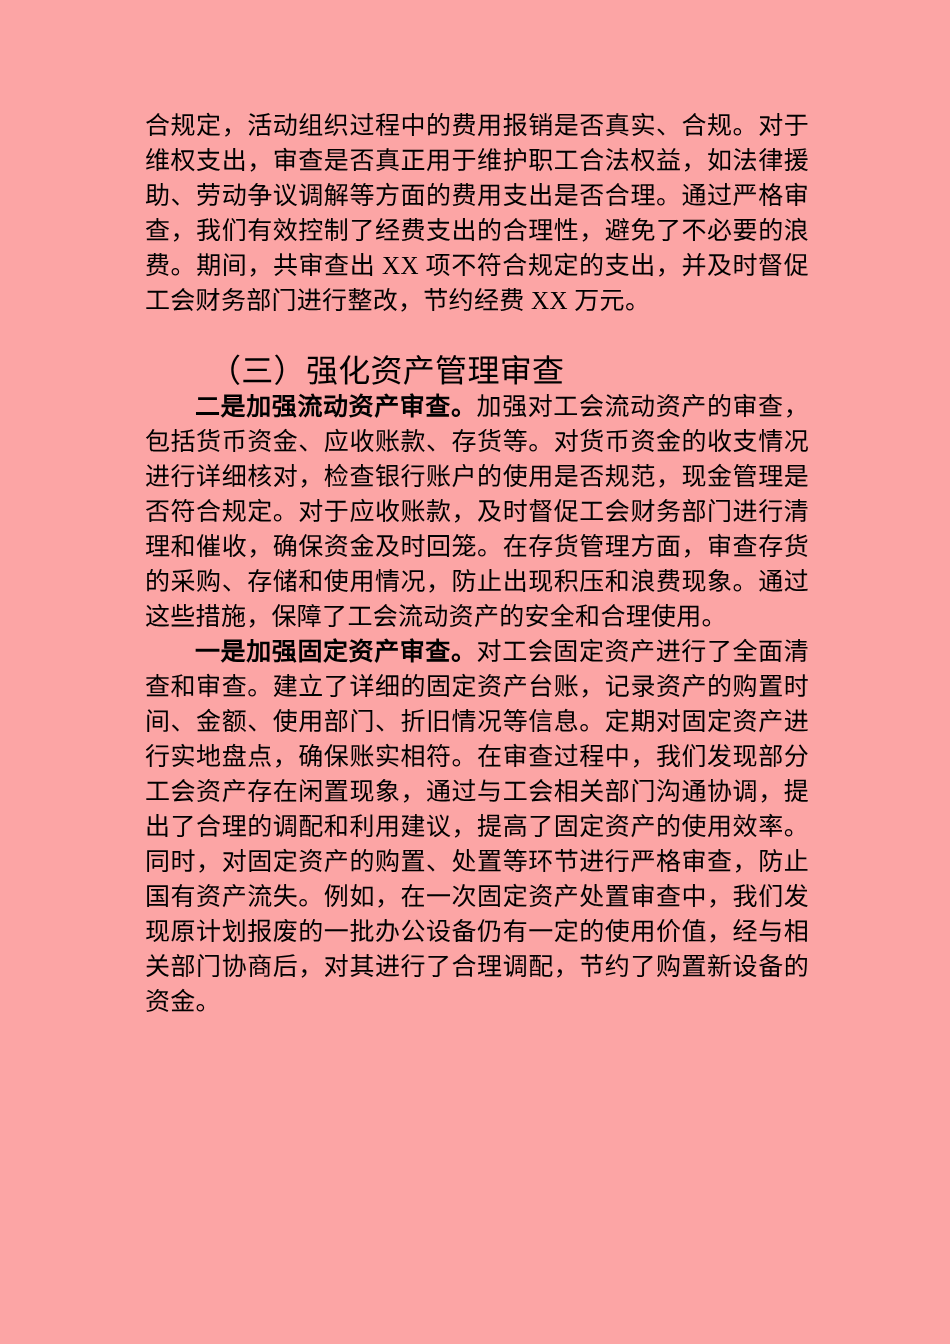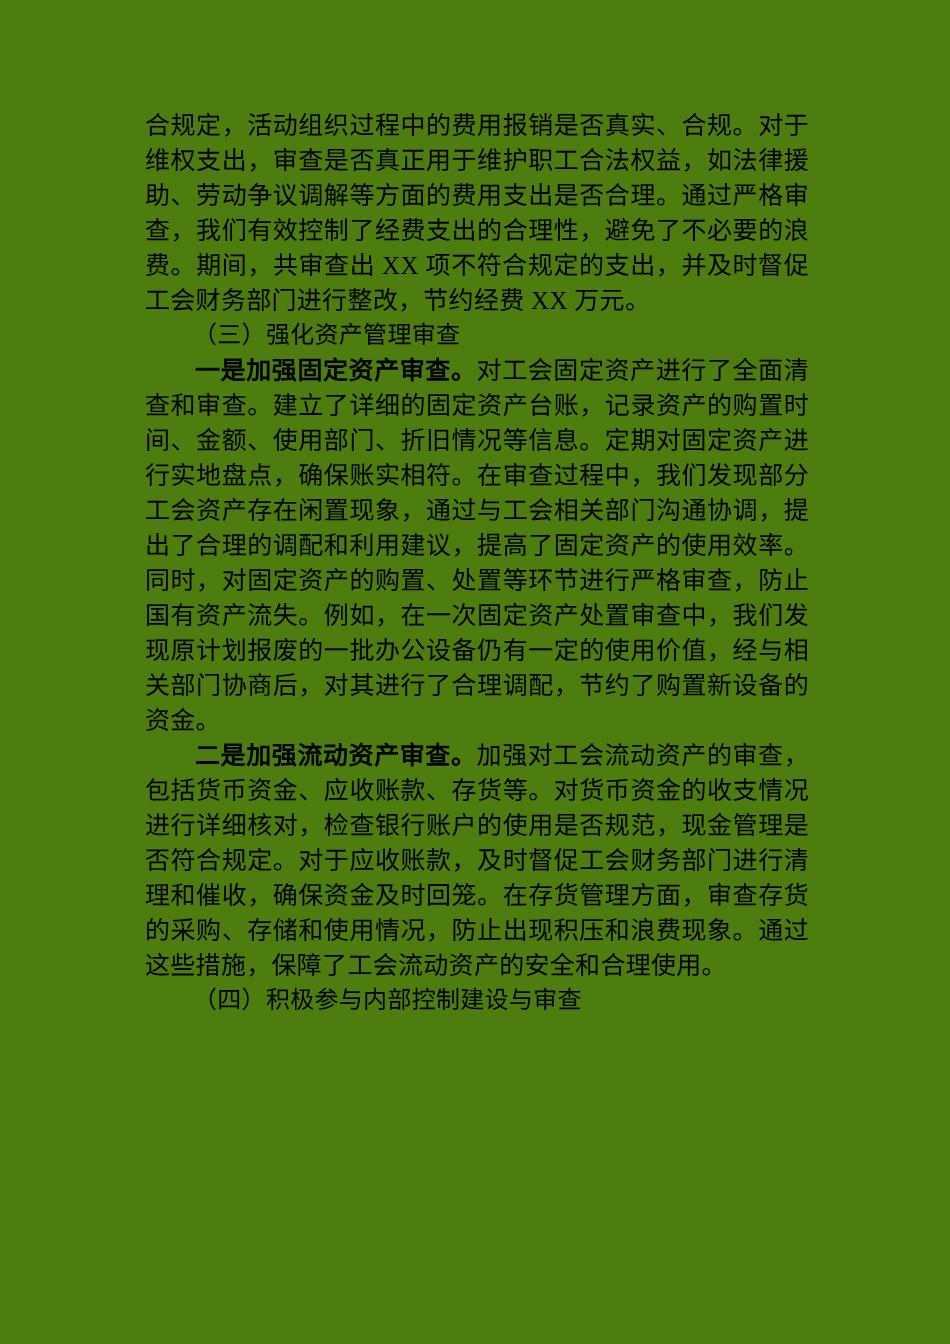--- a/index.html
+++ b/index.html
@@ -4,21 +4,21 @@
 <style>
   * { margin: 0; padding: 0; box-sizing: border-box; }
   html, body {
     background: #ffffff;
     font-family: "Liberation Serif", serif;
   }
   .page {
     position: relative;
     width: 950px;
     height: 1344px;
-    background: #4d7c0f;
+    background: #fca5a5;
     overflow: hidden;
   }
   .text-block {
     position: absolute;
     left: 145px;
     top: 108px;
     width: 664px;
     color: #000000;
     font-size: 25px;
     line-height: 35px;
@@ -28,38 +28,38 @@
   }
   .para {
     margin: 0;
   }
   .para.indent {
     text-indent: 2em;
   }
   .heading {
     text-indent: 2em;
     font-weight: normal;
-    font-size: 24px;
+    font-size: 32px;
     line-height: 35px;
+    margin-top: 36px;
   }
   .lead {
     font-weight: bold;
   }
 </style>
 </head>
 <body>
 
 <div class="page">
   <div class="text-block">
 
     <p class="para">合规定，活动组织过程中的费用报销是否真实、合规。对于维权支出，审查是否真正用于维护职工合法权益，如法律援助、劳动争议调解等方面的费用支出是否合理。通过严格审查，我们有效控制了经费支出的合理性，避免了不必要的浪费。期间，共审查出 XX 项不符合规定的支出，并及时督促工会财务部门进行整改，节约经费 XX 万元。</p>
 
     <h3 class="heading">（三）强化资产管理审查</h3>
 
+    <p class="para indent"><span class="lead">二是加强流动资产审查。</span><span>加强对工会流动资产的审查，包括货币资金、应收账款、存货等。对货币资金的收支情况进行详细核对，检查银行账户的使用是否规范，现金管理是否符合规定。对于应收账款，及时督促工会财务部门进行清理和催收，确保资金及时回笼。在存货管理方面，审查存货的采购、存储和使用情况，防止出现积压和浪费现象。通过这些措施，保障了工会流动资产的安全和合理使用。</span></p>
+
     <p class="para indent"><span class="lead">一是加强固定资产审查。</span><span>对工会固定资产进行了全面清查和审查。建立了详细的固定资产台账，记录资产的购置时间、金额、使用部门、折旧情况等信息。定期对固定资产进行实地盘点，确保账实相符。在审查过程中，我们发现部分工会资产存在闲置现象，通过与工会相关部门沟通协调，提出了合理的调配和利用建议，提高了固定资产的使用效率。同时，对固定资产的购置、处置等环节进行严格审查，防止国有资产流失。例如，在一次固定资产处置审查中，我们发现原计划报废的一批办公设备仍有一定的使用价值，经与相关部门协商后，对其进行了合理调配，节约了购置新设备的资金。</span></p>
 
-    <p class="para indent"><span class="lead">二是加强流动资产审查。</span><span>加强对工会流动资产的审查，包括货币资金、应收账款、存货等。对货币资金的收支情况进行详细核对，检查银行账户的使用是否规范，现金管理是否符合规定。对于应收账款，及时督促工会财务部门进行清理和催收，确保资金及时回笼。在存货管理方面，审查存货的采购、存储和使用情况，防止出现积压和浪费现象。通过这些措施，保障了工会流动资产的安全和合理使用。</span></p>
-
-    <h3 class="heading">（四）积极参与内部控制建设与审查</h3>
 
 
   </div>
 </div>
 
 </body></html>

